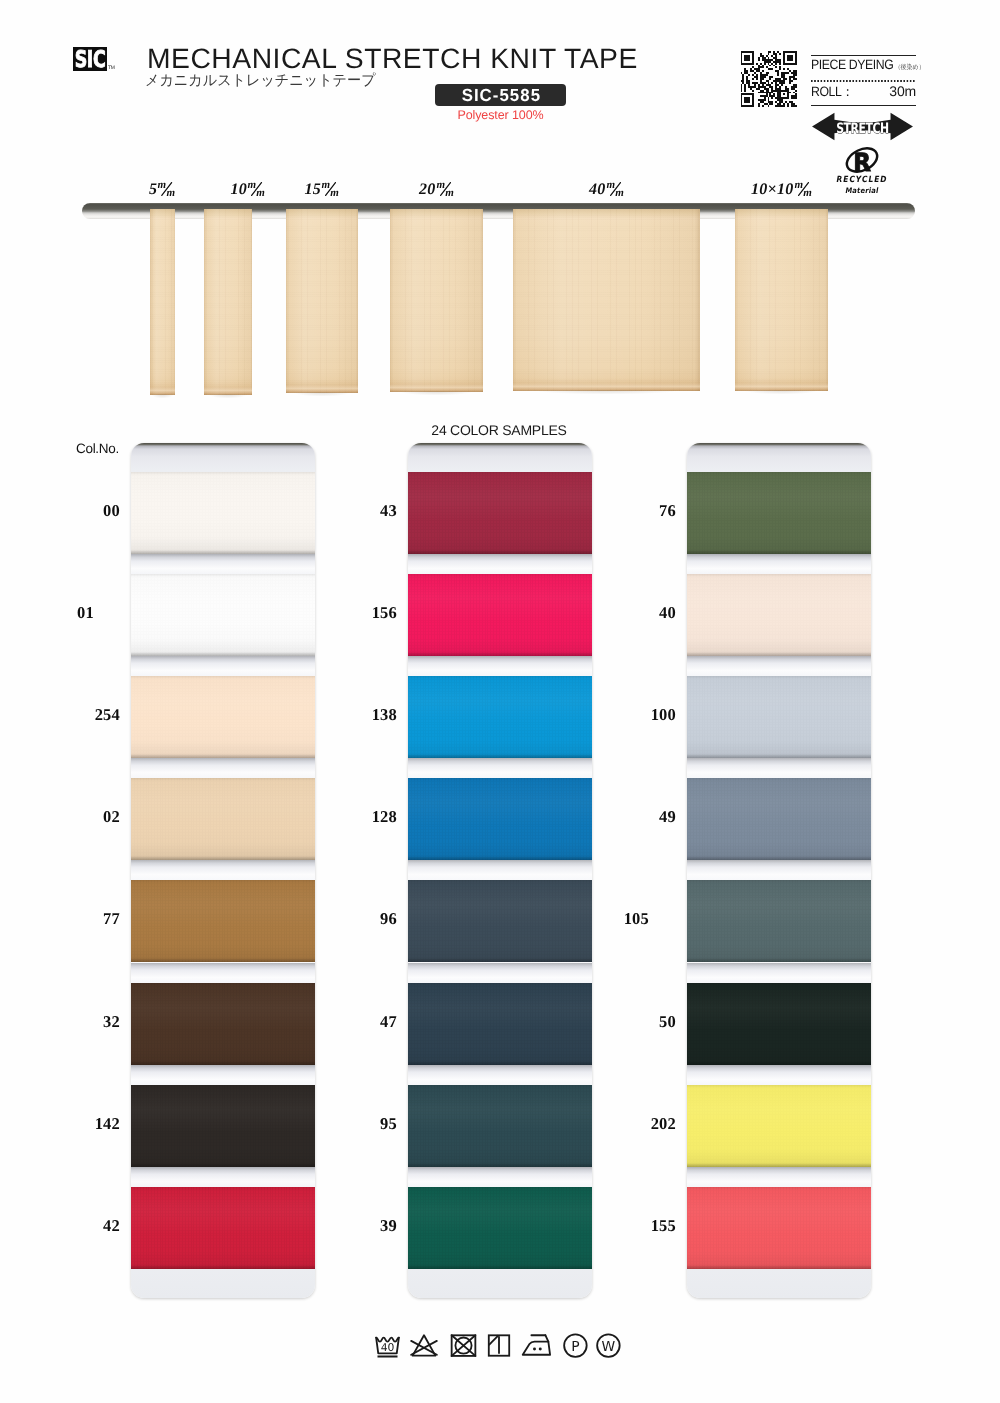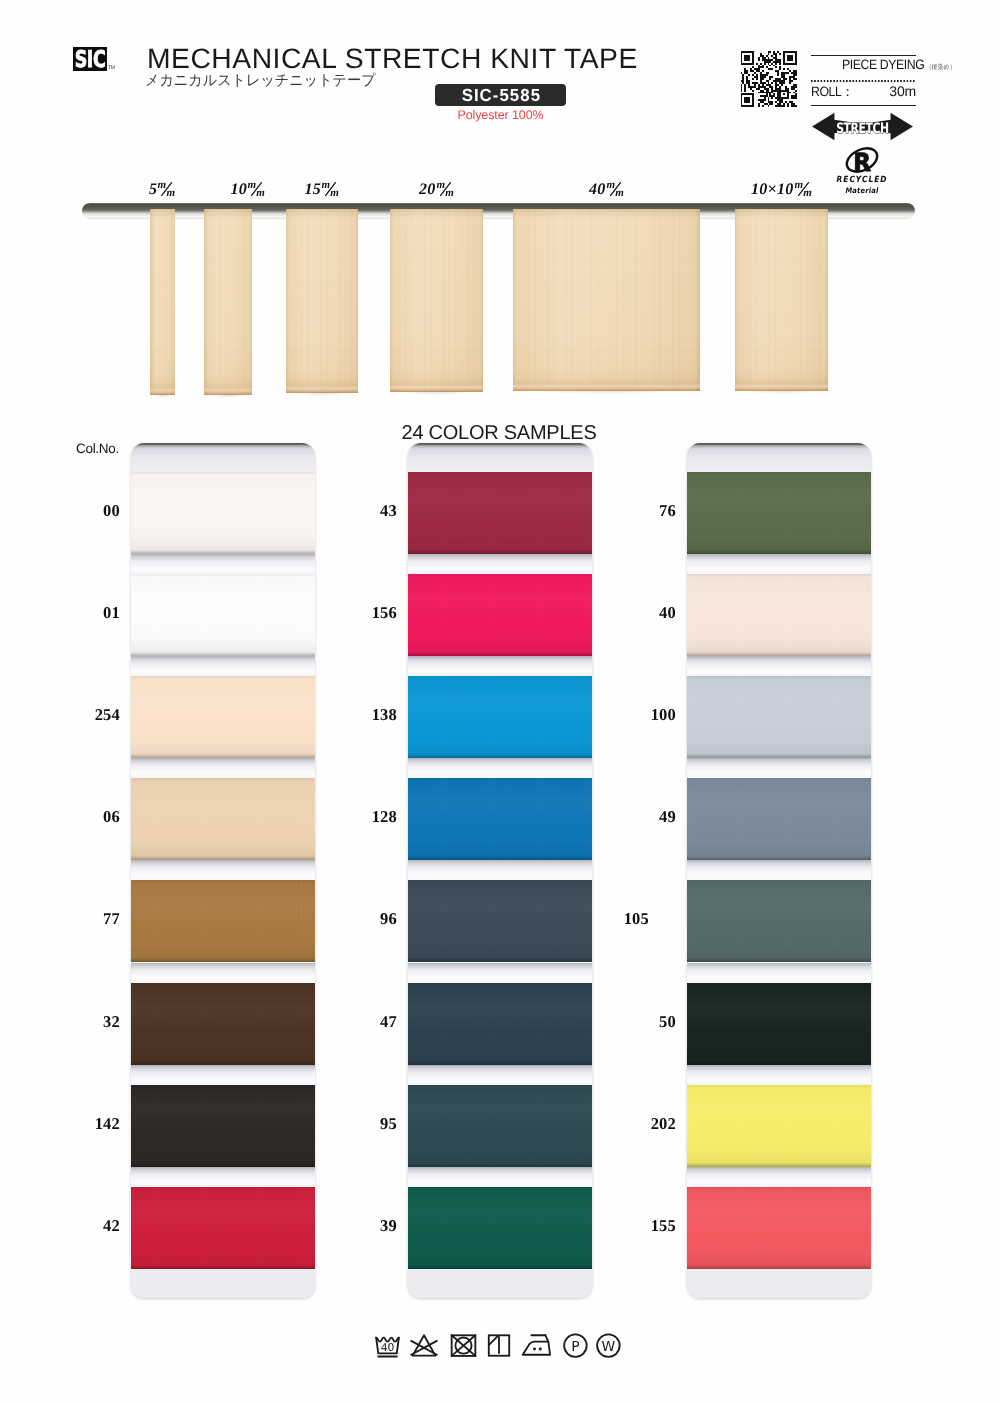--- a/index.html
+++ b/index.html
@@ -26,21 +26,21 @@
      font-size:12.5px;color:#ef4444;letter-spacing:-0.1px;}
   
   #qr{position:absolute;left:740px;top:51px;width:57px;height:56px;}
   #infobox{position:absolute;left:811px;top:55px;width:105px;height:52px;}
   .inf-rule{position:absolute;left:0;right:0;height:0;border-top:1.3px solid #222;}
   #ir1{top:0px;} #ir3{top:50px;}
   .inf-dash{position:absolute;left:0;top:25px;right:0;height:2px;
      background-image:radial-gradient(circle at 1px 1px,#222 0.9px,transparent 1px);
      background-size:3.2px 2px;background-repeat:repeat-x;}
   .inf-row{position:absolute;left:0;right:0;display:flex;align-items:baseline;}
-  #irow1{top:2px;margin-left:31px;} #irow2{top:28px;justify-content:space-between;}
+  #irow1{top:2px;} #irow2{top:28px;justify-content:space-between;}
   .inf-row .lab{font-size:13.5px;color:#161616;letter-spacing:-0.45px;white-space:nowrap;
      transform-origin:0 0;transform:scaleX(0.91);}
   .inf-row .jp{font-size:6.5px;color:#555;white-space:nowrap;transform-origin:0 50%;
      transform:scaleX(0.92) translateX(-8px);}
   .inf-row .val{font-size:14px;color:#161616;letter-spacing:-0.2px;}
   #stretch{position:absolute;left:811px;top:112px;width:103px;height:29px;}
   #recycle{position:absolute;left:835px;top:143px;width:54px;height:34px;}
   #rec-txt{position:absolute;left:806px;top:175px;width:112px;text-align:center;
      font-size:8.5px;font-weight:bold;font-style:italic;letter-spacing:1.1px;color:#111;
      font-family:"DejaVu Sans",sans-serif;transform-origin:50% 50%;transform:scaleX(0.88);}
@@ -70,21 +70,21 @@
      background:radial-gradient(ellipse 54% 90% at 50% 0%,rgba(120,105,85,0.22),rgba(120,105,85,0) 72%);}
   .tape .ripple{position:absolute;inset:0;opacity:0.11;mix-blend-mode:multiply;
      background-image:repeating-linear-gradient(to right,
         rgba(150,110,60,0.00) 0 2.4px,rgba(150,110,60,0.30) 2.4px 3.1px,
         rgba(150,110,60,0.00) 3.1px 6.3px);}
   .tape .weft{position:absolute;inset:0;opacity:0.07;mix-blend-mode:multiply;
      background-image:repeating-linear-gradient(to bottom,
         rgba(150,110,60,0.00) 0 1.6px,rgba(150,110,60,0.28) 1.6px 2.2px);}
   
   #samples-title{position:absolute;left:499px;top:422px;
-     font-size:20px;color:#1a1a1a;letter-spacing:-0.25px;white-space:nowrap;
+     font-size:14px;color:#1a1a1a;letter-spacing:-0.25px;white-space:nowrap;
      transform-origin:0 0;transform:translateX(-50%) scaleX(1.0);}
   #colno{position:absolute;left:76px;top:441px;font-size:13.5px;color:#111;letter-spacing:-0.3px;}
   .swcol{position:absolute;border-radius:13px;overflow:hidden;
      box-shadow:0 1px 3px rgba(0,0,0,0.20);}
   .colbg{position:absolute;inset:0;background:
      linear-gradient(to bottom,#4e4e46 0%,#6e6e67 1.6px,#b4b5bc 3px,#dadbe2 6px,#e7e8ed 14px,
         #eceef2 26px,#fbfbfc 48%,#f3f4f7 86%,#e9ebef 100%);}
   .gapline{position:absolute;left:0;right:0;height:20px;
      background:linear-gradient(to bottom,rgba(120,122,130,0.55) 0%,rgba(205,207,214,0.85) 16%,
         rgba(235,236,241,0.9) 36%,rgba(252,252,253,0.95) 72%,rgba(246,247,250,0.7) 100%);}
@@ -467,23 +467,23 @@
         <span class="shade"></span>
         <span class="tex" style="opacity:0.049;"></span>
       </div>
       <div class="gapline" style="top:723.7px;"></div>
       <div class="sw" style="top:743.7px;background:#d11f3c;">
         <span class="shade"></span>
         <span class="tex" style="opacity:0.037;"></span>
       </div>
     </div>
     <div class="swlab" style="left:51px;top:501.0px;width:69px;">00</div>
-    <div class="swlab" style="left:51px;top:603.1px;width:69px;">01</div>
+    <div class="swlab" style="left:51px;top:603.1px;width:69px;text-align:center;">01</div>
     <div class="swlab" style="left:51px;top:705.2px;width:69px;">254</div>
-    <div class="swlab" style="left:51px;top:807.3px;width:69px;">06</div>
+    <div class="swlab" style="left:51px;top:807.3px;width:69px;">02</div>
     <div class="swlab" style="left:51px;top:909.4px;width:69px;">77</div>
     <div class="swlab" style="left:51px;top:1011.5px;width:69px;">32</div>
     <div class="swlab" style="left:51px;top:1113.6px;width:69px;">142</div>
     <div class="swlab" style="left:51px;top:1215.7px;width:69px;">42</div>
     <div class="swcol" style="left:408px;top:443px;width:184px;height:855px;">
       <div class="colbg"></div>
       <div class="sw" style="top:29.0px;background:#a12944;">
         <span class="shade"></span>
         <span class="tex" style="opacity:0.038;"></span>
       </div>

